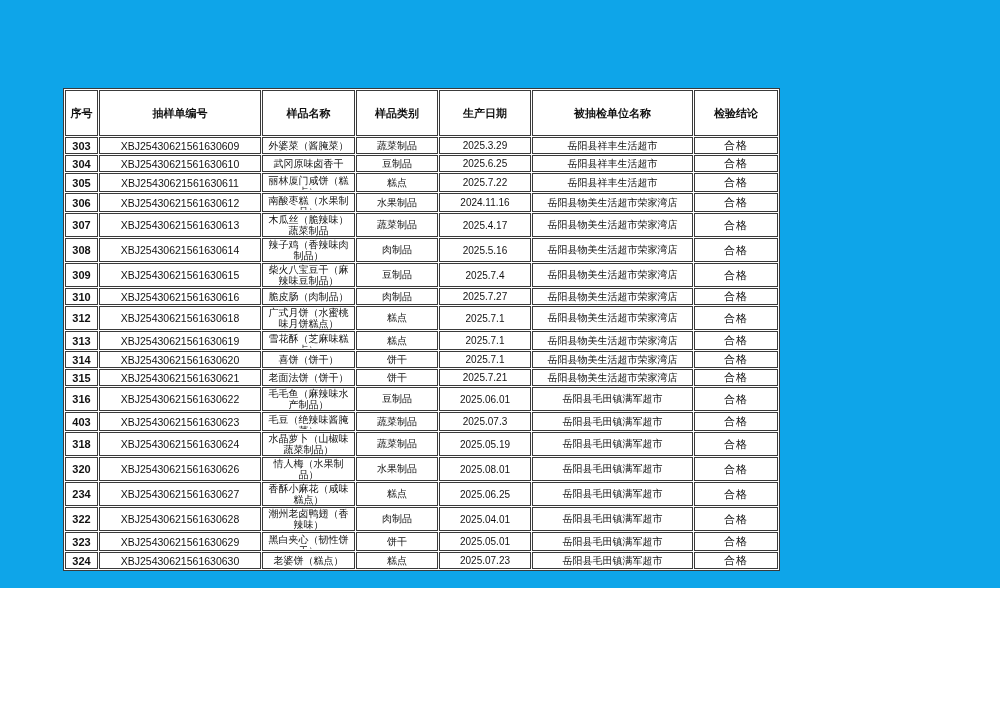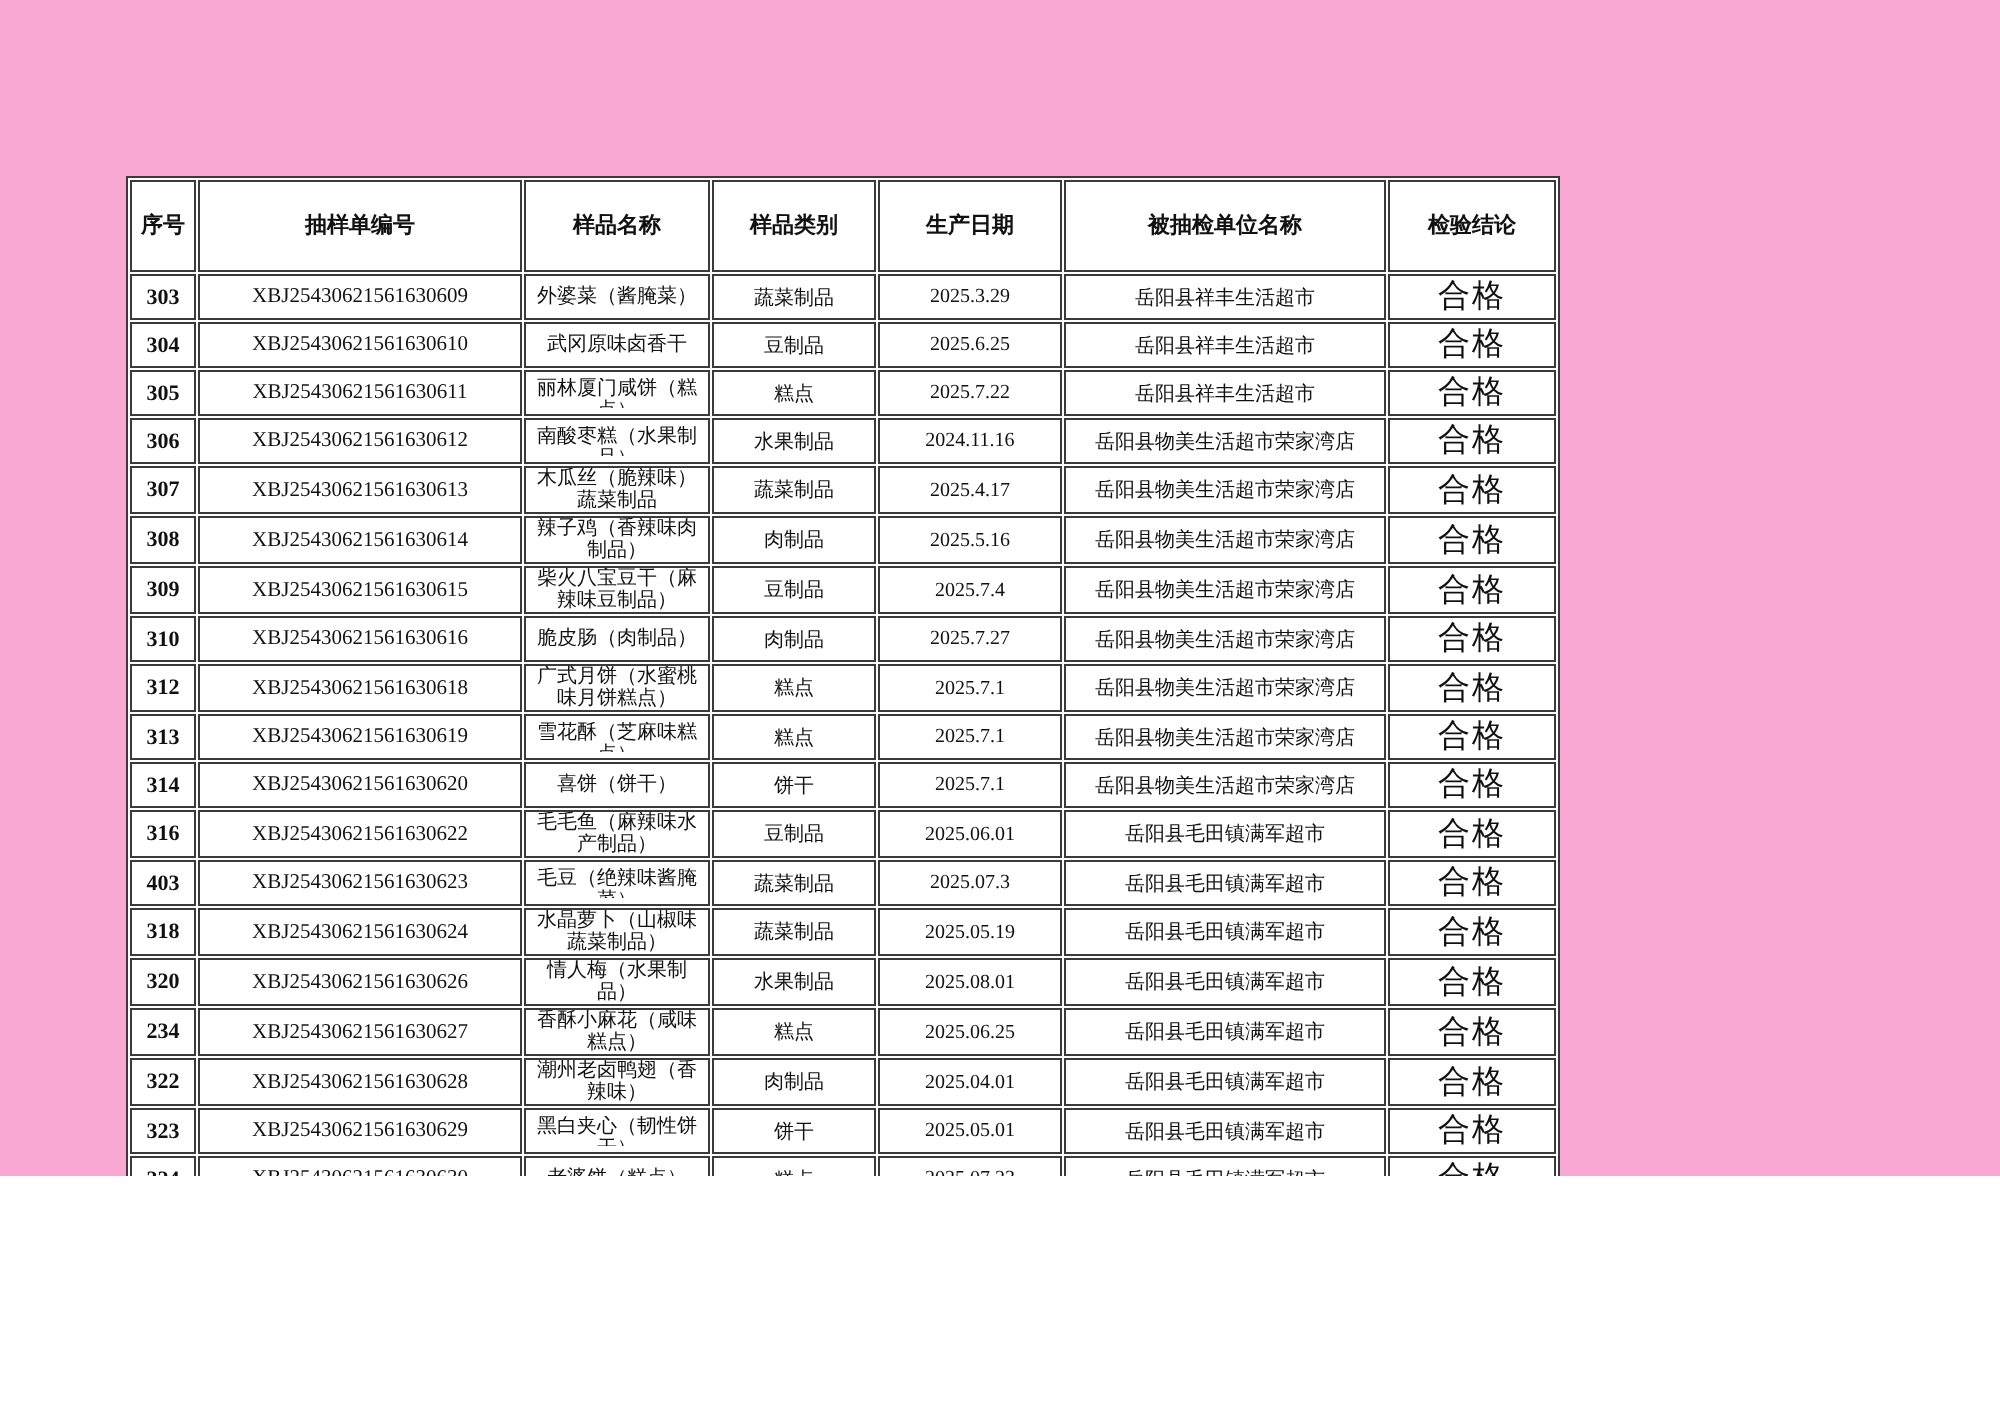--- a/index.html
+++ b/index.html
@@ -4,22 +4,22 @@
 <style>
   html, body {
     margin: 0;
     padding: 0;
     background: #ffffff;
   }
   .page {
     position: relative;
     width: 1000px;
     height: 588px;
-    background: #f9a8d4;
-    font-family: Liberation Serif, serif;
+    background: #0ea5e9;
+    font-family: Liberation Sans, sans-serif;
     color: #111111;
     overflow: hidden;
   }
   table.results {
     position: absolute;
     left: 63px;
     top: 88px;
     width: 707px;
     table-layout: fixed;
     border-collapse: separate;
@@ -50,21 +50,21 @@
   td.c-id { font-size: 10.5px; }
   td.c-name div {
     font-size: 10px;
     line-height: 11px;
   }
   tr.c td.c-name div {
     max-height: 15px;
     overflow: hidden;
   }
   td.c-cat, td.c-date, td.c-unit { font-size: 10px; }
-  td.c-res { font-size: 16px; letter-spacing: 1px; }
+  td.c-res { font-size: 11px; letter-spacing: 1px; }
   .footer {
     position: absolute;
     left: 0;
     top: 638px;
     width: 1000px;
     text-align: right;
     font-size: 12.5px;
     letter-spacing: 1px;
     color: #111111;
   }
@@ -342,20 +342,43 @@
       <td class="c-date">
             <div>2025.7.1</div>
           </td>
       <td class="c-unit">
             <div>岳阳县物美生活超市荣家湾店</div>
           </td>
       <td class="c-res">
             <div>合格</div>
           </td>
     </tr>
+        <tr class="s">
+      <td class="c-no">
+            <div>315</div>
+          </td>
+      <td class="c-id">
+            <div>XBJ25430621561630621</div>
+          </td>
+      <td class="c-name">
+            <div>老面法饼（饼干）</div>
+          </td>
+      <td class="c-cat">
+            <div>饼干</div>
+          </td>
+      <td class="c-date">
+            <div>2025.7.21</div>
+          </td>
+      <td class="c-unit">
+            <div>岳阳县物美生活超市荣家湾店</div>
+          </td>
+      <td class="c-res">
+            <div>合格</div>
+          </td>
+    </tr>
         <tr class="t">
       <td class="c-no">
             <div>316</div>
           </td>
       <td class="c-id">
             <div>XBJ25430621561630622</div>
           </td>
       <td class="c-name">
             <div>毛毛鱼（麻辣味水产制品）</div>
           </td>

